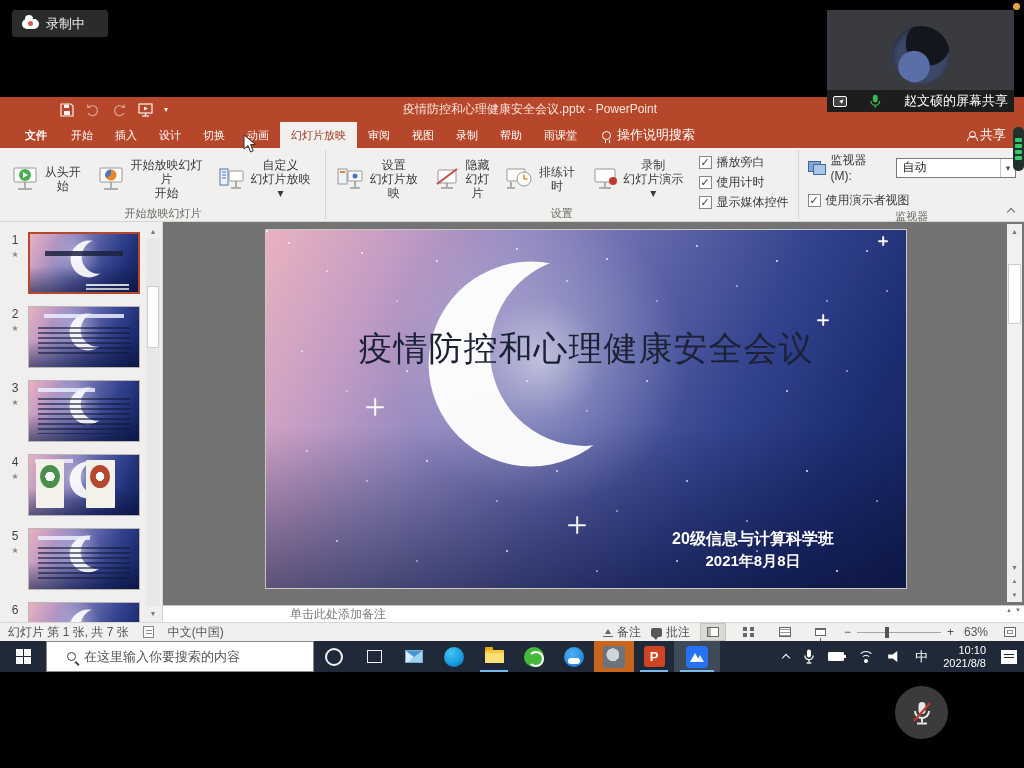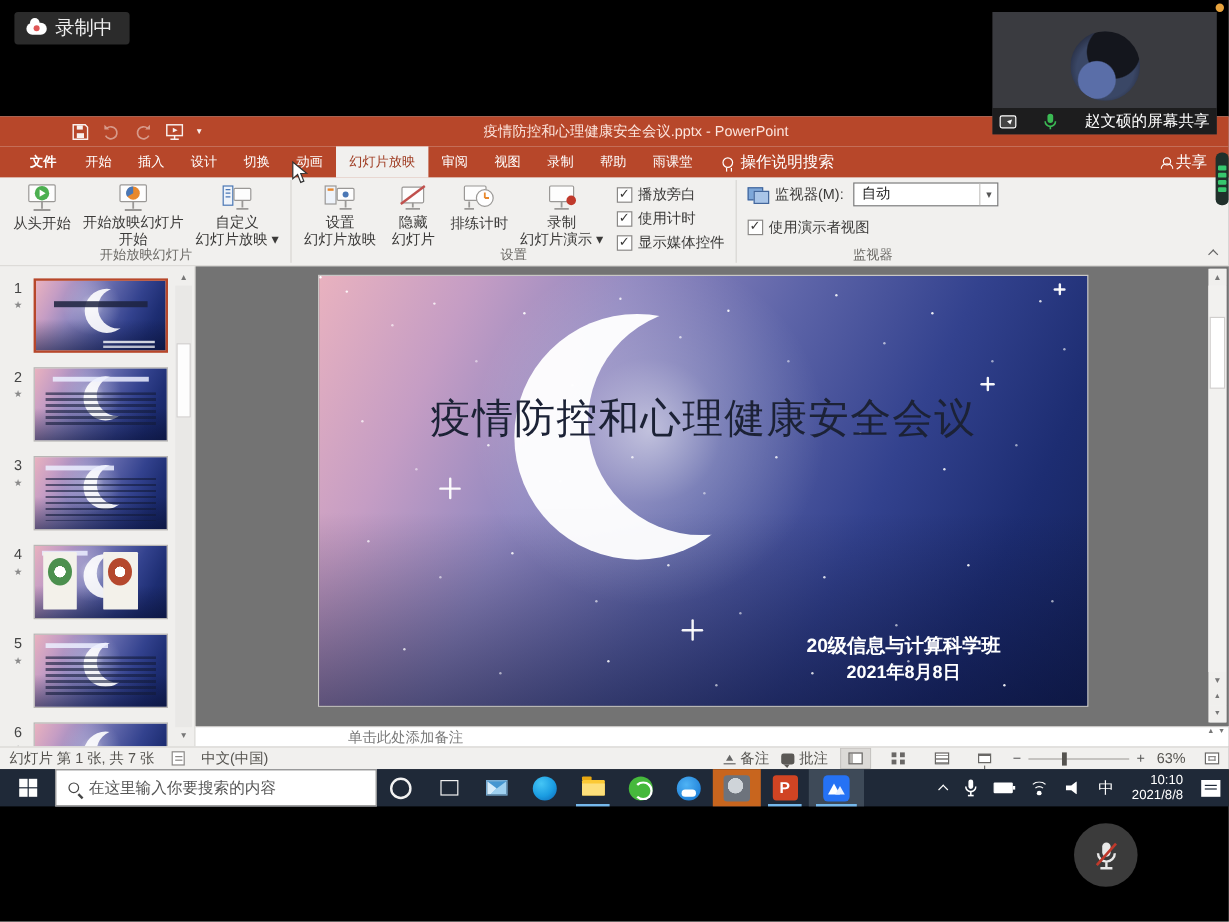--- a/index.html
+++ b/index.html
@@ -5,21 +5,21 @@
   *{margin:0;padding:0;box-sizing:border-box}
   html,body{width:1024px;height:768px;overflow:hidden}
   body{background:#000;font-family:"Liberation Sans","DejaVu Sans",sans-serif;position:relative;color:#333}
   .abs{position:absolute}
 
   
   .rec-badge{left:12px;top:10px;width:96px;height:27px;background:#2b2b2b;border-radius:3px;display:flex;align-items:center;gap:7px;padding:0 10px;z-index:40}
   .cloud{width:17px;height:10px;background:#fff;border-radius:6px;position:relative}
   .cloud::before{content:"";position:absolute;left:3px;top:-4px;width:8px;height:8px;background:#fff;border-radius:50%}
   .cloud::after{content:"";position:absolute;left:6px;top:2px;width:5px;height:5px;background:#e05656;border-radius:50%}
-  .rec-label{color:#eee;font-size:16px}
+  .rec-label{color:#eee;font-size:13px}
   .video-thumb{left:827px;top:10px;width:187px;height:102px;background:#3a3b40;z-index:30;overflow:hidden}
   .avatar{position:absolute;left:50%;top:44%;transform:translate(-50%,-50%);width:58px;height:58px;border-radius:50%;
     background:radial-gradient(circle at 38% 70%,#5a6ea8 0 28%,transparent 30%),
                radial-gradient(circle at 62% 30%,#14161d 0 40%,transparent 42%),
                radial-gradient(circle at 50% 55%,#3a4766 0 55%,#23283a 80%)}
   .share-banner{position:absolute;left:0;bottom:0;right:0;height:22px;background:rgba(25,25,25,.88);display:flex;align-items:center;gap:23px;padding:0 6px}
   .screenshare-ic{width:15px;height:11px;border:1.5px solid #fff;border-radius:2px;position:relative;background:#444}
   .screenshare-ic::after{content:"";position:absolute;right:2px;top:2px;width:0;height:0;border-left:4px solid #fff;border-top:2px solid transparent;border-bottom:2px solid transparent;transform:rotate(-45deg)}
   .share-banner span.txt{color:#fff;font-size:13px;white-space:nowrap}
   .orange-dot{left:1013px;top:3px;width:7px;height:7px;border-radius:50%;background:#e8a33d;z-index:45}
@@ -44,21 +44,21 @@
   .person-ic{width:8px;height:8px;position:relative}
   .person-ic::before{content:"";position:absolute;left:2px;top:0;width:5px;height:5px;border:1.2px solid #fff;border-radius:50%}
   .person-ic::after{content:"";position:absolute;left:0;top:5px;width:9px;height:4px;border:1.2px solid #fff;border-bottom:none;border-radius:5px 5px 0 0}
 
   
   .ribbon{height:74px;background:#f1f0ee;border-bottom:1px solid #d8d6d3;display:flex;align-items:stretch;position:relative;padding-left:2px}
   .rgroup{display:flex;flex-direction:column;padding:2px 4px 0}
   .rbtns{display:flex;align-items:stretch;height:56px}
   .rgroup-label{height:15px;line-height:14px;text-align:center;font-size:11px;color:#6a6864}
   .rsep{width:1px;background:#d8d6d3;margin:2px 1px}
-  .rbtn{display:flex;flex-direction:column;align-items:center;justify-content:flex-start;padding:2px 5px 0;min-width:52px;cursor:default}
+  .rbtn{display:flex;align-items:center;justify-content:flex-start;padding:2px 5px 0;min-width:52px;cursor:default}
   .ricon{height:26px;display:flex;align-items:center;justify-content:center;margin-bottom:1px}
   .rlabel{font-size:12px;line-height:14px;color:#3b3a39;text-align:center;white-space:pre-line}
   .chkcol{display:flex;flex-direction:column;justify-content:flex-start;gap:3px;padding:4px 4px 0 6px}
   .chkrow{display:flex;align-items:center;gap:5px;font-size:12px;color:#3b3a39;white-space:nowrap}
   .chk{width:13px;height:13px;background:#fff;border:1px solid #8a8886;font-size:11px;line-height:11px;text-align:center;color:#3b3a39}
   .mon-group{padding:4px 8px 0}
   .mon-row{display:flex;align-items:center;gap:6px;font-size:12px;color:#3b3a39}
   .mon-ic{width:17px;height:13px;position:relative}
   .mon-ic::before{content:"";position:absolute;left:0;top:0;width:11px;height:9px;background:#7da7d9;border:1px solid #44679c}
   .mon-ic::after{content:"";position:absolute;left:5px;top:3px;width:11px;height:9px;background:#a9c5e8;border:1px solid #44679c}
@@ -149,21 +149,21 @@
   .ztrack .zthumb{position:absolute;left:28px;top:-5px;width:4px;height:11px;background:#55534f}
   .zpct{min-width:30px;text-align:left}
   .fit-ic{width:12px;height:10px;border:1px solid #6a6866;position:relative;background:#fff}
   .fit-ic::after{content:"";position:absolute;left:2px;top:2px;right:2px;bottom:2px;border:1px dashed #8a8886}
 
   
   .taskbar{left:0;top:641px;width:1024px;height:31px;background:#1f2938;display:flex;align-items:center;z-index:20}
   .tstart{width:46px;height:31px;display:flex;align-items:center;justify-content:center}
   .winlogo{width:15px;height:15px;display:grid;grid-template-columns:7px 7px;grid-template-rows:7px 7px;gap:1px}
   .winlogo span{background:#fdfdfd}
-  .tsearch{width:268px;height:31px;background:#fff;border:1px solid #8a8a8a;display:flex;align-items:center;gap:8px;padding:0 10px}
+  .tsearch{width:268px;height:31px;background:#fff;border:1px solid #8a8a8a;display:flex;align-items:center;gap:8px;padding:0 20px}
   .mag{width:9px;height:9px;border:1.6px solid #444;border-radius:50%;position:relative;flex:none}
   .mag::after{content:"";position:absolute;left:8px;top:8px;width:5px;height:1.6px;background:#444;transform:rotate(45deg);transform-origin:0 0}
   .tsearch input{border:none;outline:none;font-size:13px;color:#333;width:220px;font-family:inherit;background:transparent}
   .tsearch input::placeholder{color:#555}
   .ticon{width:40px;height:31px;display:flex;align-items:center;justify-content:center;position:relative;flex:none}
   .ticon.active::after{content:"";position:absolute;left:6px;right:6px;bottom:0;height:2px;background:#76b9ed}
   .ticon.hl{background:#3e4a58}
   .ticon.flash{background:#c8651e}
   .cortana{width:18px;height:18px;border:2px solid #f2f2f2;border-radius:50%}
   .taskview{width:15px;height:13px;border:1.6px solid #f2f2f2;position:relative}

